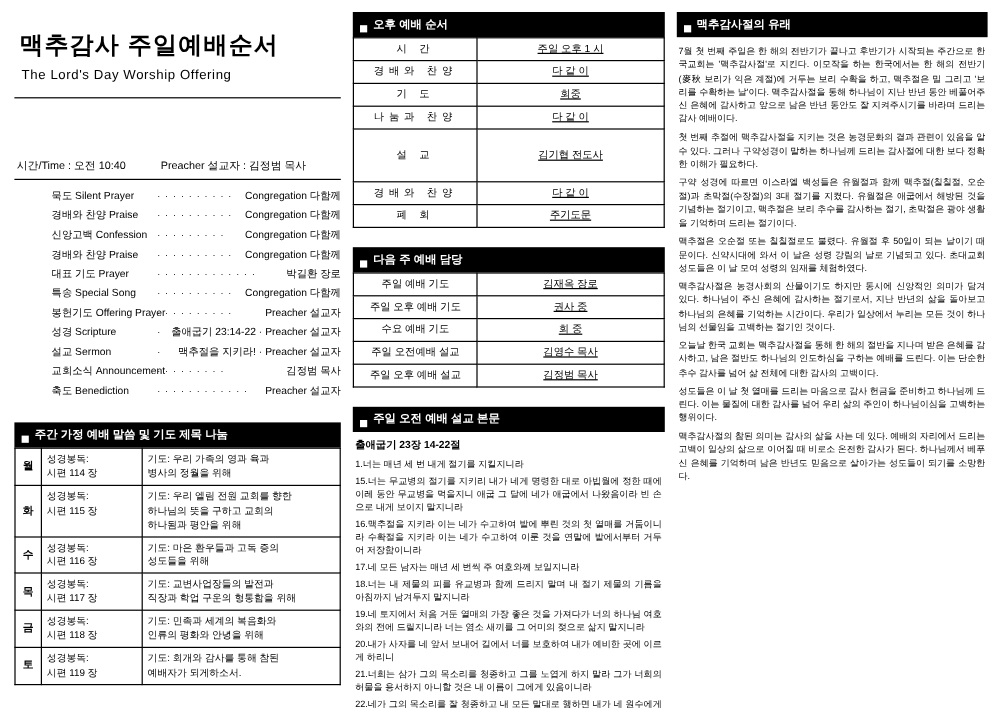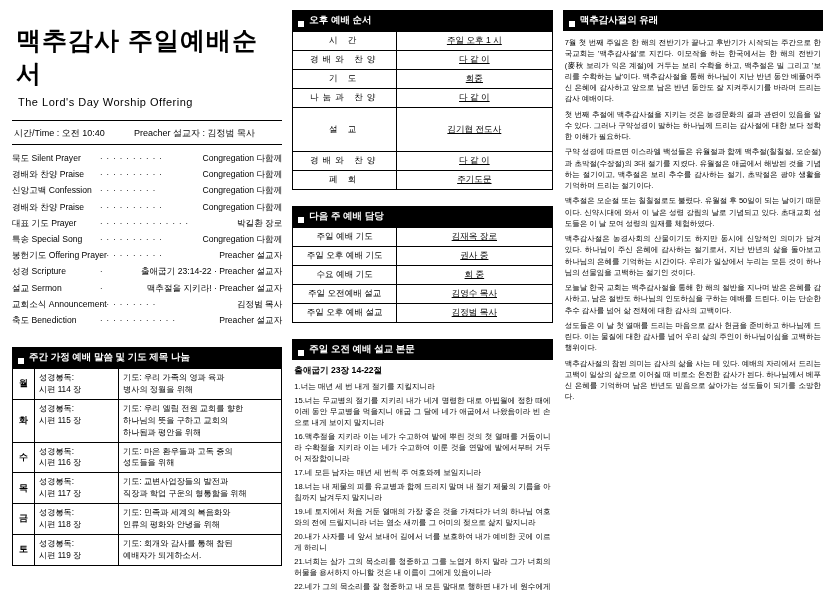--- a/index.html
+++ b/index.html
@@ -13,38 +13,38 @@
   }
   .page { position: relative; width: 835px; height: 590px; padding: 10px 12px; }
   .cols { display: flex; gap: 10px; height: 570px; }
   .col { width: 268px; }
   .col-left { width: 272px; }
   .col-mid { width: 262px; }
   .col-right { width: 262px; }
 
   
   .main-title {
-    font-size: 25px; font-weight: bold; letter-spacing: 1px;
+    font-size: 20px; font-weight: bold; letter-spacing: 1px;
     margin: 14px 0 6px 4px;
   }
   .sub-title {
     font-size: 11px; margin: 0 0 12px 6px; letter-spacing: .5px;
   }
   .rule { border-bottom: 1.2px solid #000; margin: 4px 0 6px 0; }
   .meta-line {
     display: flex; font-size: 9px; margin: 6px 2px 2px 2px; align-items: flex-end;
   }
   .meta-left { width: 120px; }
-  .meta-right { flex: 1; }
+  .meta-right { flex: 1; margin-top: 44px; }
 
   
   .order-list { margin-top: 8px; }
   .order-row {
     display: flex; align-items: baseline; font-size: 8.6px;
-    margin-bottom: 4.2px; white-space: nowrap;
+    margin-bottom: 4.2px; white-space: nowrap; margin-left: 31px;
   }
   .o-name { width: 86px; }
   .o-dots { flex: 1; overflow: hidden; letter-spacing: 1px; color: #000; font-size: 7.5px; padding: 0 2px; }
   .o-who { text-align: right; min-width: 72px; }
 
   
   .bar {
     background: #000; color: #fff; font-size: 9.5px; font-weight: bold;
     padding: 4px 6px 4px 6px; display: flex; align-items: flex-end; gap: 5px;
     margin-bottom: 0;

